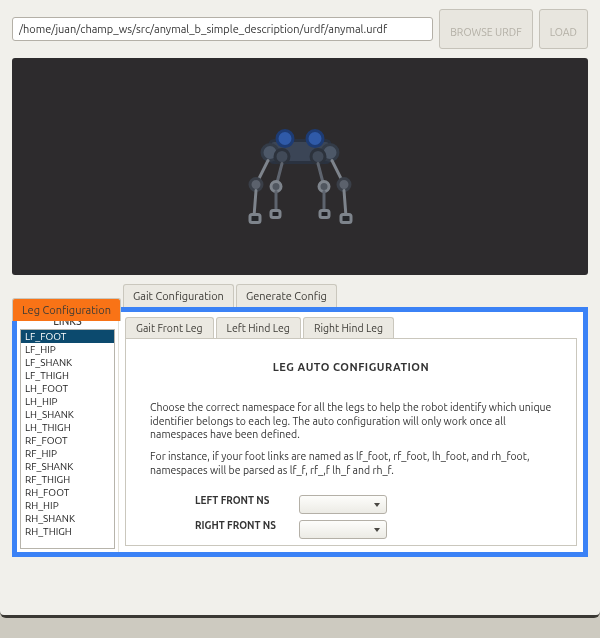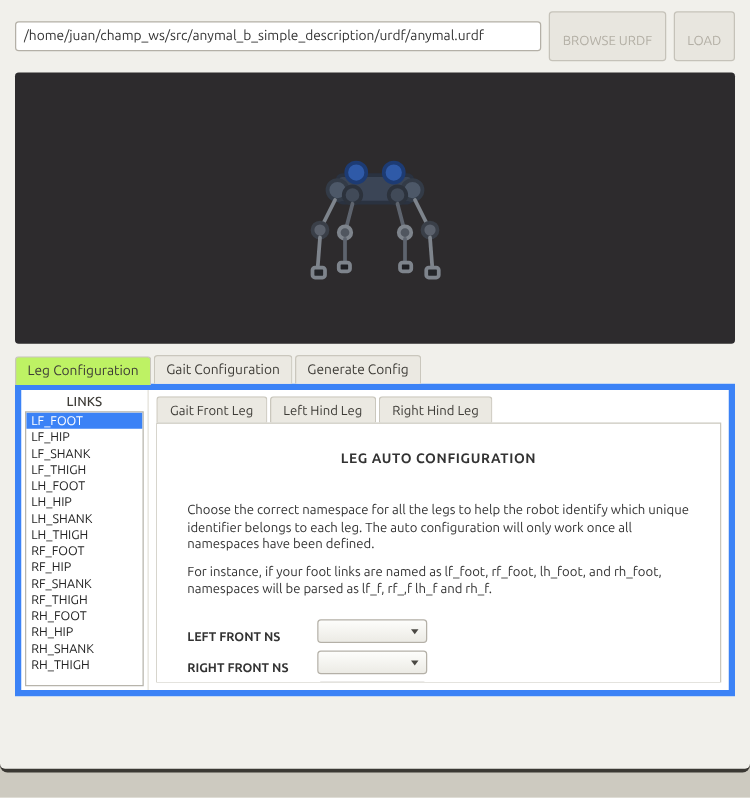--- a/index.html
+++ b/index.html
@@ -21,41 +21,41 @@
   .btn { height: 40px; border: 1px solid #c5c2b9; background: #e8e6df; border-radius: 3px; padding: 16px 10px; font-size: 10.5px; color: #9c978c; cursor: default; }
   .btn.disabled { color: #b3afa5; }
 
   
   .viewport { height: 217px; background: #2d2b2d; border-radius: 3px; position: relative; overflow: hidden; margin-bottom: 9px; }
   .robot { position: absolute; left: 50%; top: 50%; transform: translate(-50%, -50%); }
 
   
   .maintabs { display: flex; }
   .maintab { font-size: 11px; padding: 5px 9px; border: 1px solid #cac7bd; border-bottom: none; background: #ebe9e2; margin-right: 2px; border-radius: 3px 3px 0 0; color:#3d3b36; cursor: pointer; }
-  .maintab.active { background: #bef264; position: relative; top: 1px; }
+  .maintab.active { background: #f97316; position: relative; top: 14px; }
   .mainpanel { background: #fff; border: 5px solid #3b82f6; height: 250px; display: flex; }
 
   
   .links-pane { width: 102px; border-right: 1px solid #e3e1d9; display: flex; flex-direction: column; }
   .links-title { text-align: center; font-size: 10.5px; padding: 3px 0 2px; color: #3d3b36; font-weight: 500; }
   .links-list { flex: 1; overflow: auto; border: 1px solid #b7b4ab; margin: 0 3px 3px 3px; background:#fff; }
   .link-item { font-size: 10px; padding: 1px 4px; white-space: nowrap; color: #222; cursor: pointer; }
-  .link-item.selected { background: #3b82f6; color: #fff; }
+  .link-item.selected { background: #0c4a6e; color: #fff; }
 
   
   .right-pane { flex: 1; padding: 5px 6px 6px 6px; display:flex; flex-direction:column; }
   .subtabs { display: flex; gap: 2px; }
   .subtab { font-size: 10.5px; padding: 4px 10px; border: 1px solid #cac7bd; border-bottom: none; background: #ebe9e2; border-radius: 3px 3px 0 0; color:#3d3b36; cursor:pointer; }
   .subtab.active { background: #fff; position: relative; top: 1px; }
   .subpanel { flex:1; background: #fff; border: 1px solid #cac7bd; padding: 22px 24px 10px; font-size: 10.5px; color:#333; overflow:auto; }
   .subpanel h3 { text-align: center; font-size: 11px; font-weight: 700; margin-bottom: 28px; letter-spacing: .5px;}
   .subpanel p { margin-bottom: 8px; line-height: 1.3; }
 
   .ns-rows { margin-top: 18px; }
-  .ns-row { display: flex; align-items: flex-end; margin-bottom: 6px; }
+  .ns-row { display: flex; align-items: flex-start; margin-bottom: 6px; margin-left: 45px; }
   .ns-row label { width: 104px; font-size: 10px; font-weight: 600; color: #333; }
   .ns-row .combo { width: 88px; height: 19px; border: 1px solid #b4b0a7; background: linear-gradient(#fdfdfb,#ecebe5); border-radius: 3px; position: relative; cursor: pointer; }
   .ns-row .combo::after { content: ""; position: absolute; right: 6px; top: 7px; width: 0; height: 0; border-left: 3px solid transparent; border-right: 3px solid transparent; border-top: 4px solid #4a4843; }
 </style>
 </head>
 <body>
 
 <div class="chrome">
 
   <div class="client">

